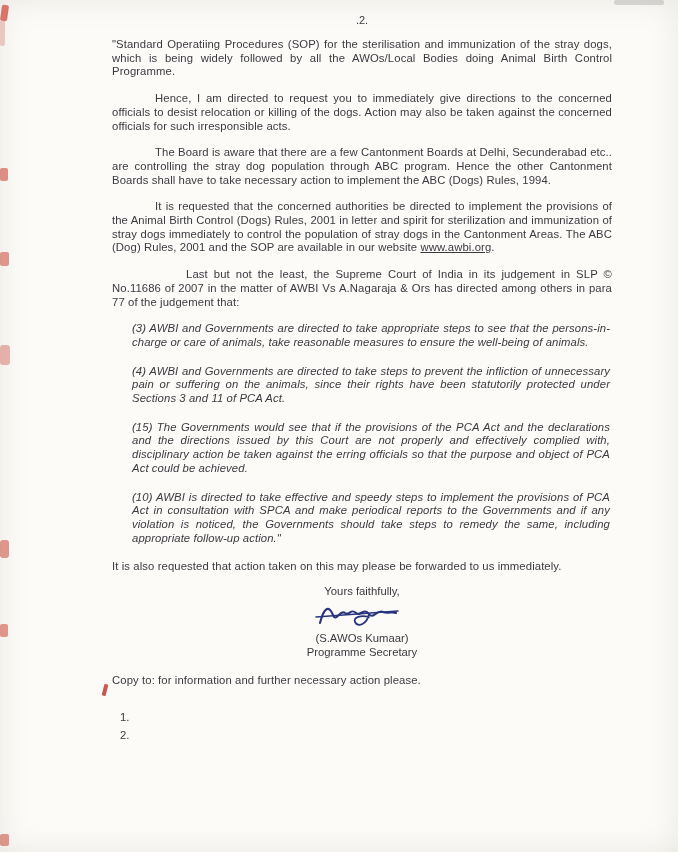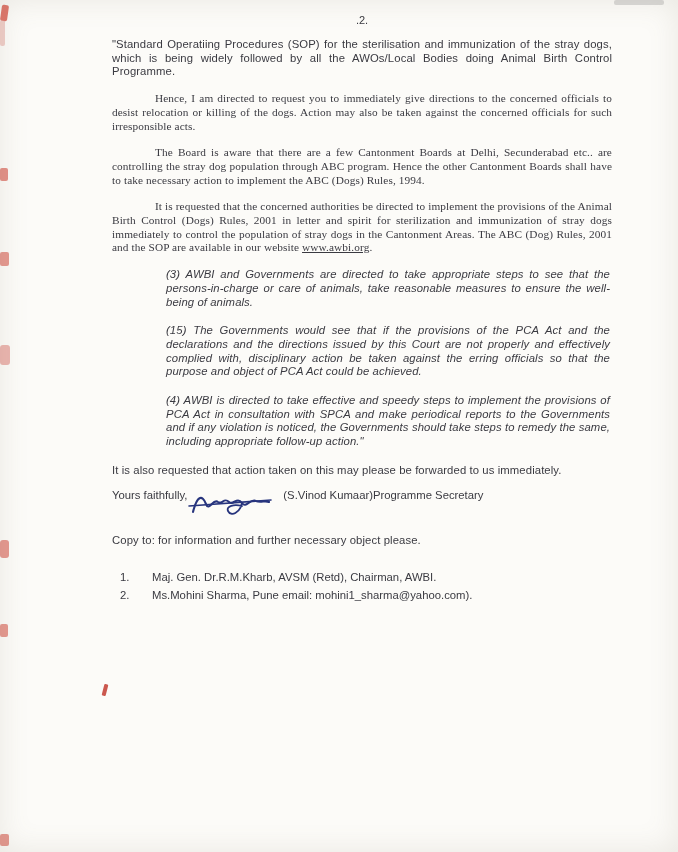--- a/index.html
+++ b/index.html
@@ -17,26 +17,26 @@
   .page::after {
     content: "";
     position: absolute;
     inset: 0;
     pointer-events: none;
     box-shadow: inset 0 0 30px rgba(120,110,95,0.14);
   }
   .content { position: absolute; left: 112px; top: 14px; width: 500px; }
   .page-number { text-align: center; font-size: 11px; margin-bottom: 12px; }
   p { margin: 0 0 13px; font-size: 11.3px; line-height: 13.7px; text-align: justify; letter-spacing: 0.1px; }
-  .indent { text-indent: 43px; font-family: Liberation Serif, serif; }
+  .indent { text-indent: 43px; }
   .indent-lg { text-indent: 74px; }
-  .quote { margin-left: 54px; margin-right: 2px; font-style: italic; margin-bottom: 15px; }
+  .quote { margin-left: 20px; margin-right: 2px; font-style: italic; margin-bottom: 15px; }
   .link { color: inherit; text-decoration: underline; cursor: pointer; }
   .closing { margin-top: 3px; margin-bottom: 10px; }
-  .sig-block { display: flex; flex-direction: row; align-items: flex-start; margin-top: 4px; font-size: 11.3px; line-height: 14.5px; }
+  .sig-block { display: flex; flex-direction: column; align-items: center; margin-top: 4px; font-size: 11.3px; line-height: 14.5px; }
   .signature-svg { margin: 2px 8px 0 0; display: block; }
   .copy-heading { margin-top: 14px; margin-bottom: 0; text-align: left; }
   .copy-list { margin-top: 24px; }
   .copy-item { display: flex; font-size: 11.3px; line-height: 13.7px; margin-bottom: 4px; }
   .copy-item .num { width: 40px; padding-left: 8px; flex: 0 0 auto; }
   
   .artifact { position: absolute; pointer-events: none; }
   .a-red1  { left: 1px;   top: 5px;   width: 7px;  height: 16px; background: #d6493c; opacity: .75; border-radius: 2px; transform: rotate(8deg); }
   .a-red1b { left: 0;     top: 20px;  width: 5px;  height: 26px; background: #e2968f; opacity: .45; border-radius: 2px; }
   .a-red2  { left: 0;     top: 168px; width: 8px;  height: 13px; background: #d6564a; opacity: .65; border-radius: 2px; }
@@ -69,45 +69,45 @@
     <div class="page-number">.2.</div>
 
     <p>"Standard Operatiing Procedures (SOP) for the sterilisation and immunization of the stray dogs, which is being widely followed by all the AWOs/Local Bodies doing Animal Birth Control Programme.</p>
 
     <p class="indent">Hence, I am directed to request you to immediately give directions to the concerned officials to desist relocation or killing of the dogs. Action may also be taken against the concerned officials for such irresponsible acts.</p>
 
     <p class="indent">The Board is aware that there are a few Cantonment Boards at Delhi, Secunderabad etc.. are controlling the stray dog population through ABC program. Hence the other Cantonment Boards shall have to take necessary action to implement the ABC (Dogs) Rules, 1994.</p>
 
     <p class="indent"><span>It is requested that the concerned authorities be directed to implement the provisions of the Animal Birth Control (Dogs) Rules, 2001 in letter and spirit for sterilization and immunization of stray dogs immediately to control the population of stray dogs in the Cantonment Areas. The ABC (Dog) Rules, 2001 and the SOP are available in our website </span><a class="link">www.awbi.org</a><span>.</span></p>
 
+    <p class="indent-lg">Last but not the least, the Supreme Court of India in its judgement in SLP © No.11686 of 2007 in the matter of AWBI Vs A.Nagaraja &amp; Ors has directed among others in para 77 of the judgement that:</p>
 
     <p class="quote">(3) AWBI and Governments are directed to take appropriate steps to see that the persons-in-charge or care of animals, take reasonable measures to ensure the well-being of animals.</p>
+    <p class="quote">(4) AWBI and Governments are directed to take steps to prevent the infliction of unnecessary pain or suffering on the animals, since their rights have been statutorily protected under Sections 3 and 11 of PCA Act.</p>
     <p class="quote">(15) The Governments would see that if the provisions of the PCA Act and the declarations and the directions issued by this Court are not properly and effectively complied with, disciplinary action be taken against the erring officials so that the purpose and object of PCA Act could be achieved.</p>
-    <p class="quote">(4) AWBI is directed to take effective and speedy steps to implement the provisions of PCA Act in consultation with SPCA and make periodical reports to the Governments and if any violation is noticed, the Governments should take steps to remedy the same, including appropriate follow-up action."</p>
+    <p class="quote">(10) AWBI is directed to take effective and speedy steps to implement the provisions of PCA Act in consultation with SPCA and make periodical reports to the Governments and if any violation is noticed, the Governments should take steps to remedy the same, including appropriate follow-up action."</p>
 
     <p class="closing">It is also requested that action taken on this may please be forwarded to us immediately.</p>
 
     <div class="sig-block">
       <span>Yours faithfully,</span>
       <svg class="signature-svg" width="88" height="30" viewBox="0 0 88 30">
         <path d="M6 22 C10 6, 15 4, 19 14 C22 22, 26 8, 31 12 C35 15, 37 7, 42 12 C46 16, 50 6, 55 13 C59 19, 63 8, 69 11 C74 13, 78 10, 82 12" fill="none" stroke="#27347d" stroke-width="2.1" stroke-linecap="round"></path>
         <path d="M55 13 C53 23, 44 27, 41 21 C39 16, 47 14, 55 16" fill="none" stroke="#27347d" stroke-width="1.8" stroke-linecap="round"></path>
         <path d="M2 16 L84 10" fill="none" stroke="#27347d" stroke-width="1.6" stroke-linecap="round"></path>
       </svg>
-      <span>(S.Vinod Kumaar)</span>
+      <span>(S.AWOs Kumaar)</span>
       <span>Programme Secretary</span>
     </div>
 
-    <p class="copy-heading">Copy to: for information and further necessary object please.</p>
+    <p class="copy-heading">Copy to: for information and further necessary action please.</p>
 
     <div class="copy-list">
       <div class="copy-item">
         <span class="num">1.</span>
-        <span class="txt">Maj. Gen. Dr.R.M.Kharb, AVSM (Retd), Chairman, AWBI.</span>
       </div>
       <div class="copy-item">
         <span class="num">2.</span>
-        <span class="txt">Ms.Mohini Sharma, Pune email: mohini1_sharma@yahoo.com).</span>
       </div>
     </div>
 
   </div>
 </div>
 
 </body></html>

